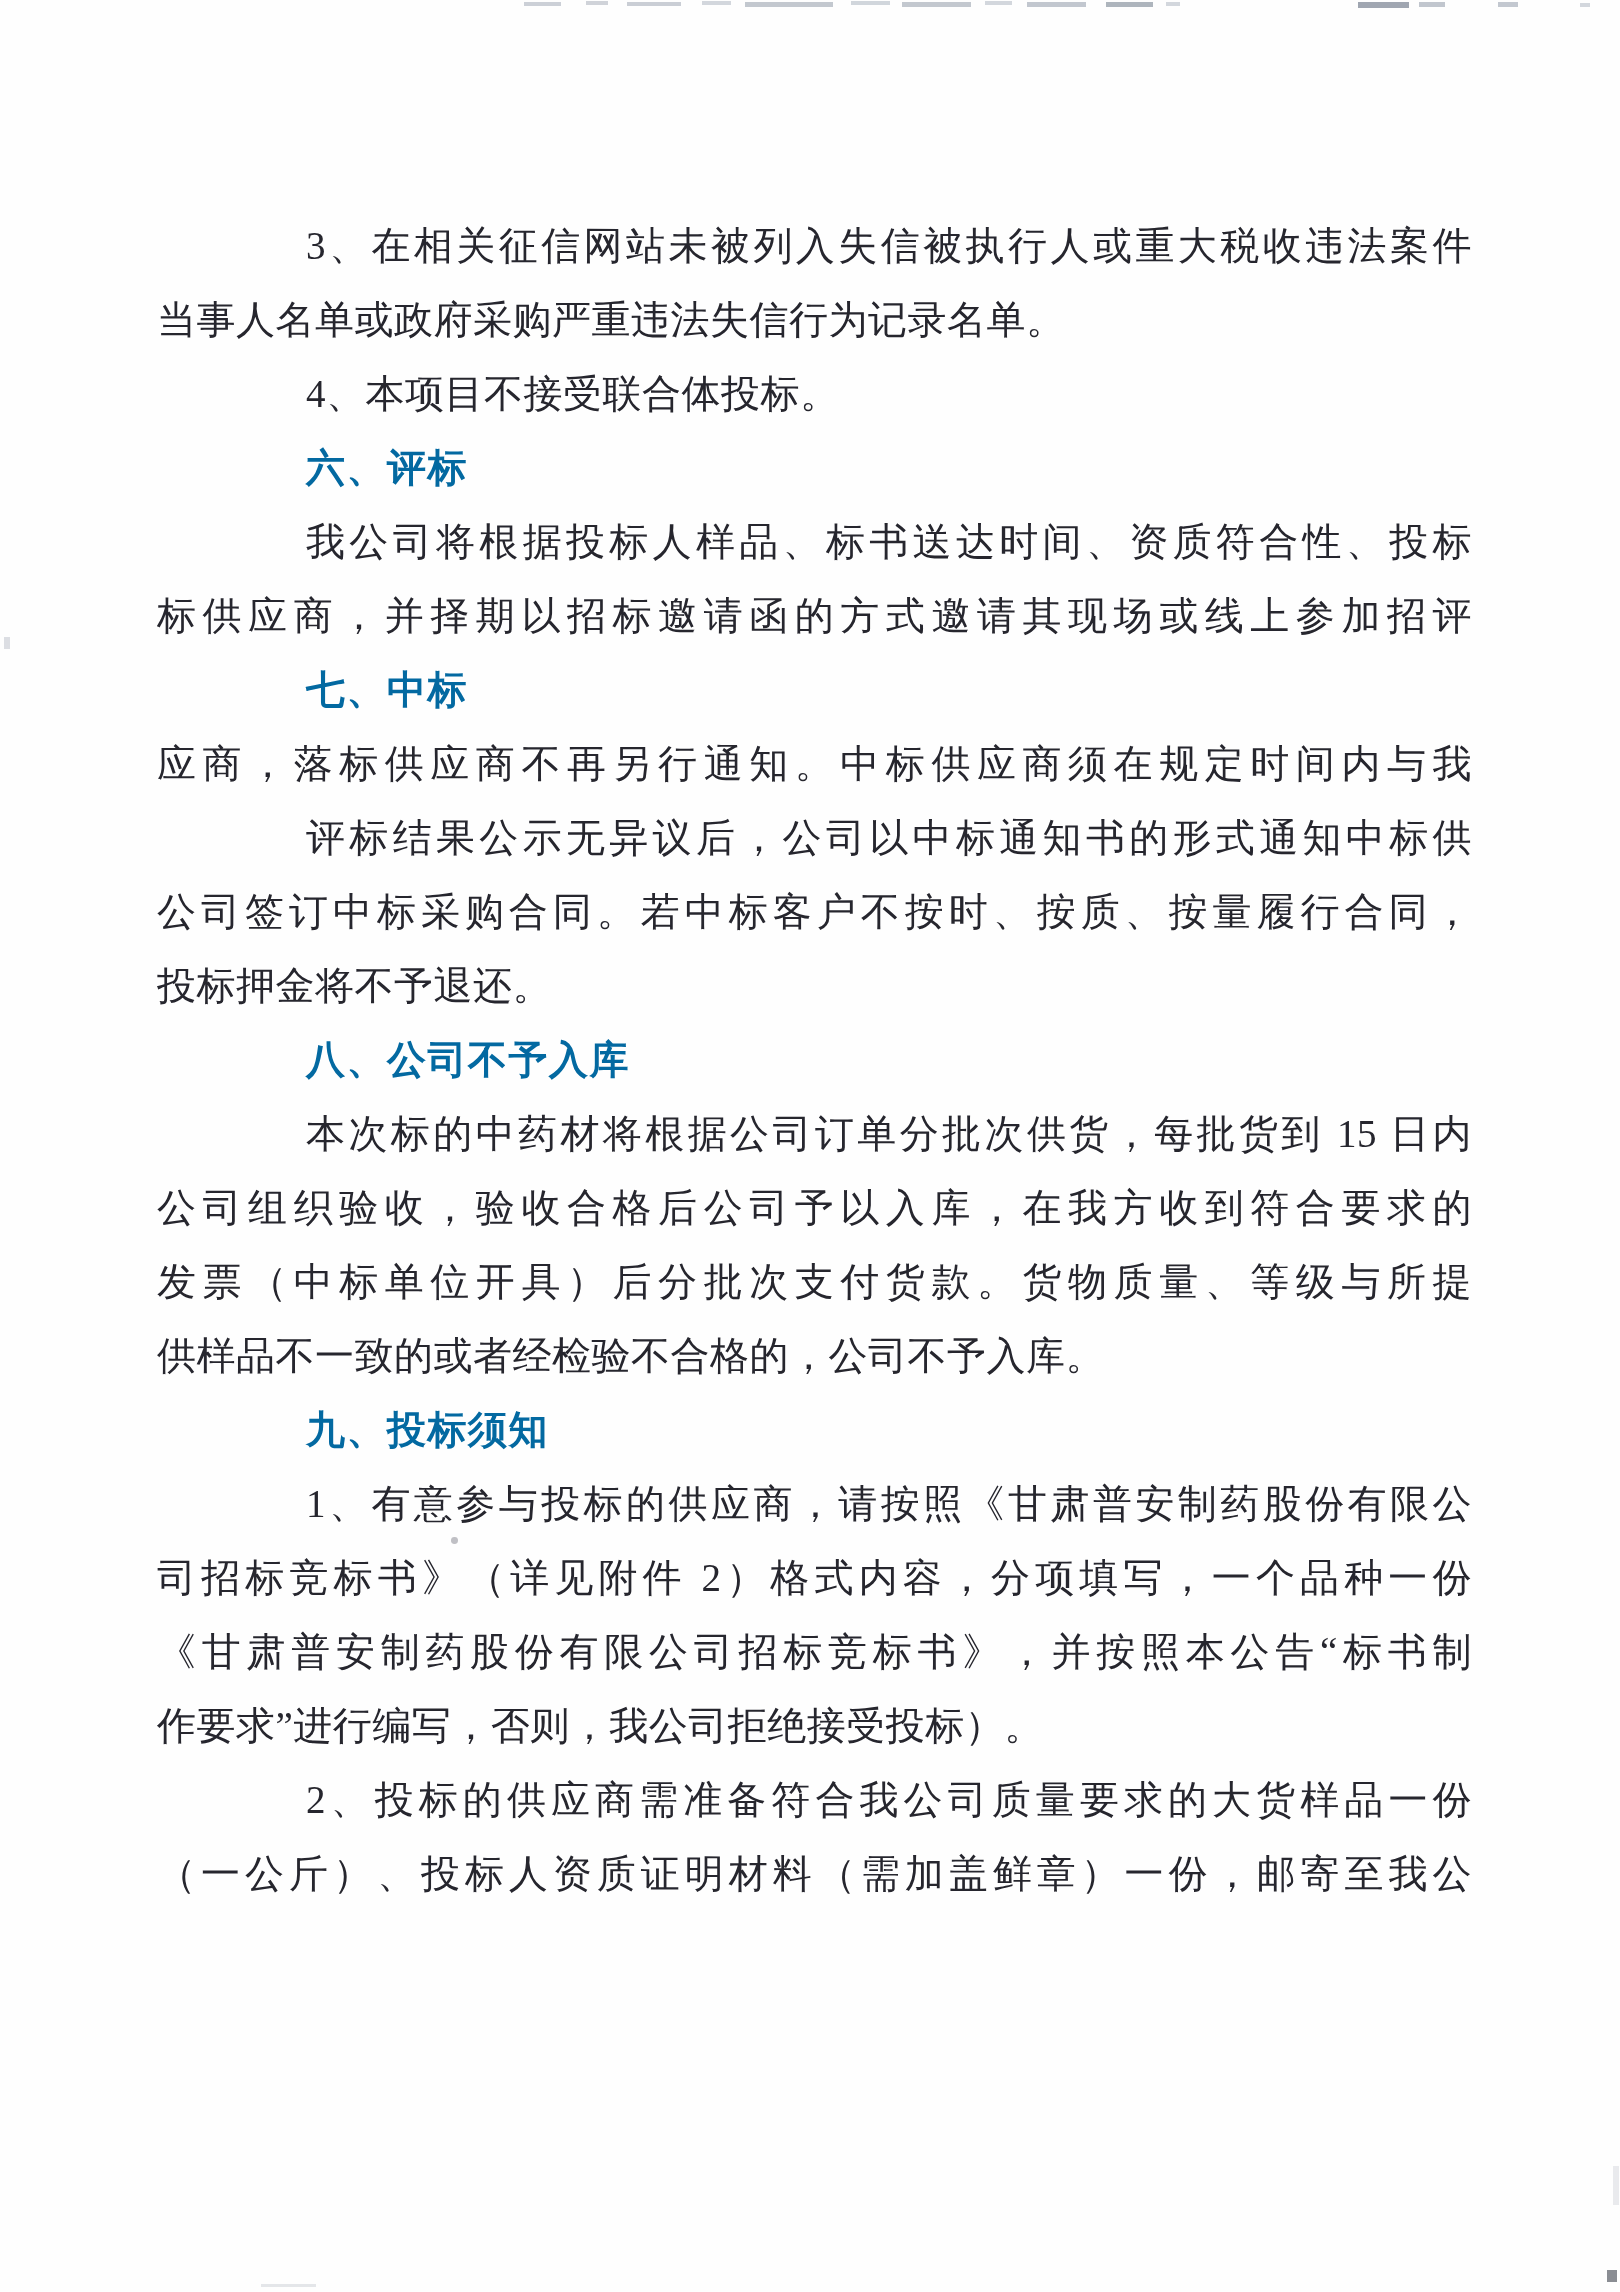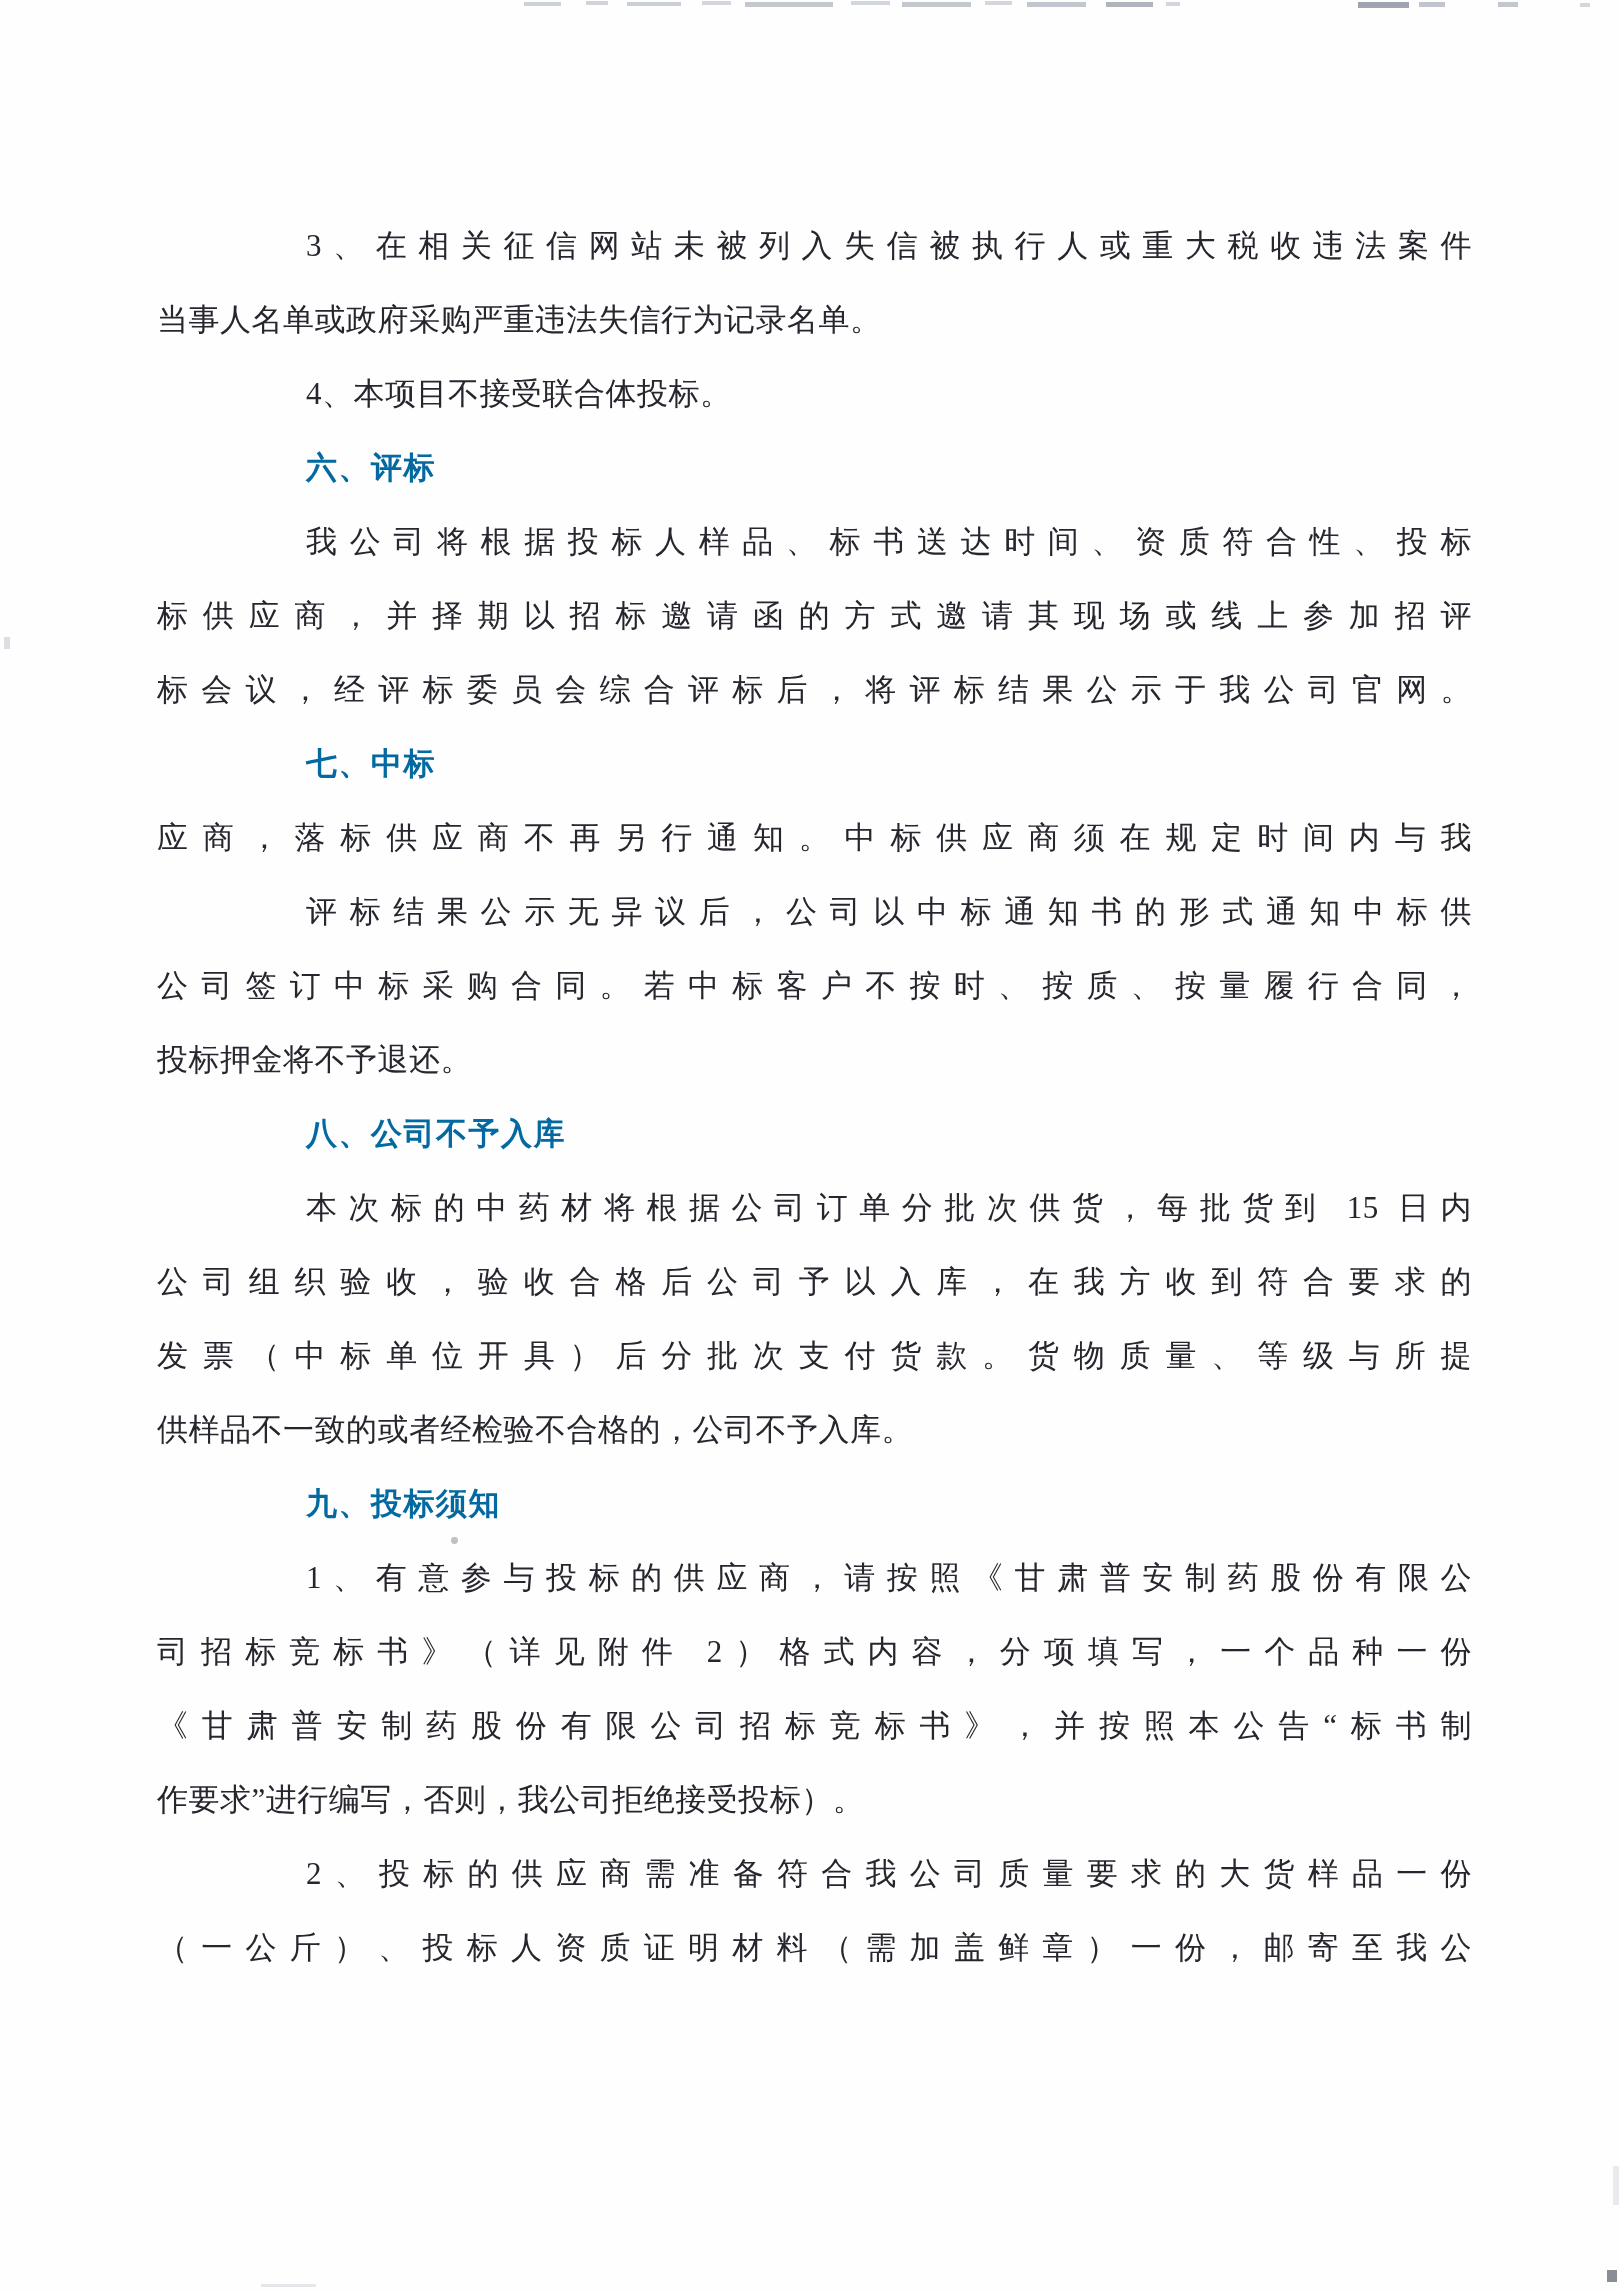--- a/index.html
+++ b/index.html
@@ -19,21 +19,21 @@
     position: absolute;
     left: 157px;
     top: 209px;
     width: 1315px;
   }
   .line {
     box-sizing: border-box;
     width: 100%;
     height: 74px;
     line-height: 74px;
-    font-size: 31px;
+    font-size: 39px;
     color: #26262e;
     white-space: nowrap;
     letter-spacing: 0.5px;
   }
   .line.indent {
     padding-left: 149px;
   }
   .line.justify {
     white-space: normal;
     text-align: justify;
@@ -75,21 +75,20 @@
       <div class="artifact" style="left: 261px; top: 2284px; width: 55px; height: 2.9px; background: rgb(217, 219, 224); opacity: 0.7;"></div>
       <div class="artifact" style="left: 1607px; top: 2270px; width: 9.8px; height: 11.8px; background: rgb(109, 112, 120); opacity: 0.8;"></div>
     </div>
   <div id="textblock" class="textblock">
       <div class="line indent justify">3、在相关征信网站未被列入失信被执行人或重大税收违法案件</div>
       <div class="line">当事人名单或政府采购严重违法失信行为记录名单。</div>
       <div class="line indent">4、本项目不接受联合体投标。</div>
       <div class="line heading indent">六、评标</div>
       <div class="line indent justify">我公司将根据投标人样品、标书送达时间、资质符合性、投标</div>
       <div class="line justify">标供应商，并择期以招标邀请函的方式邀请其现场或线上参加招评</div>
-      <div class="line justify">标会议，经评标委员会综合评标后，将评标结果公示于我公司官网。</div>
       <div class="line heading indent">七、中标</div>
       <div class="line justify">应商，落标供应商不再另行通知。中标供应商须在规定时间内与我</div>
       <div class="line indent justify">评标结果公示无异议后，公司以中标通知书的形式通知中标供</div>
       <div class="line justify">公司签订中标采购合同。若中标客户不按时、按质、按量履行合同，</div>
       <div class="line">投标押金将不予退还。</div>
       <div class="line heading indent">八、公司不予入库</div>
       <div class="line indent justify">本次标的中药材将根据公司订单分批次供货，每批货到 15 日内</div>
       <div class="line justify">公司组织验收，验收合格后公司予以入库，在我方收到符合要求的</div>
       <div class="line justify">发票（中标单位开具）后分批次支付货款。货物质量、等级与所提</div>
       <div class="line">供样品不一致的或者经检验不合格的，公司不予入库。</div>

